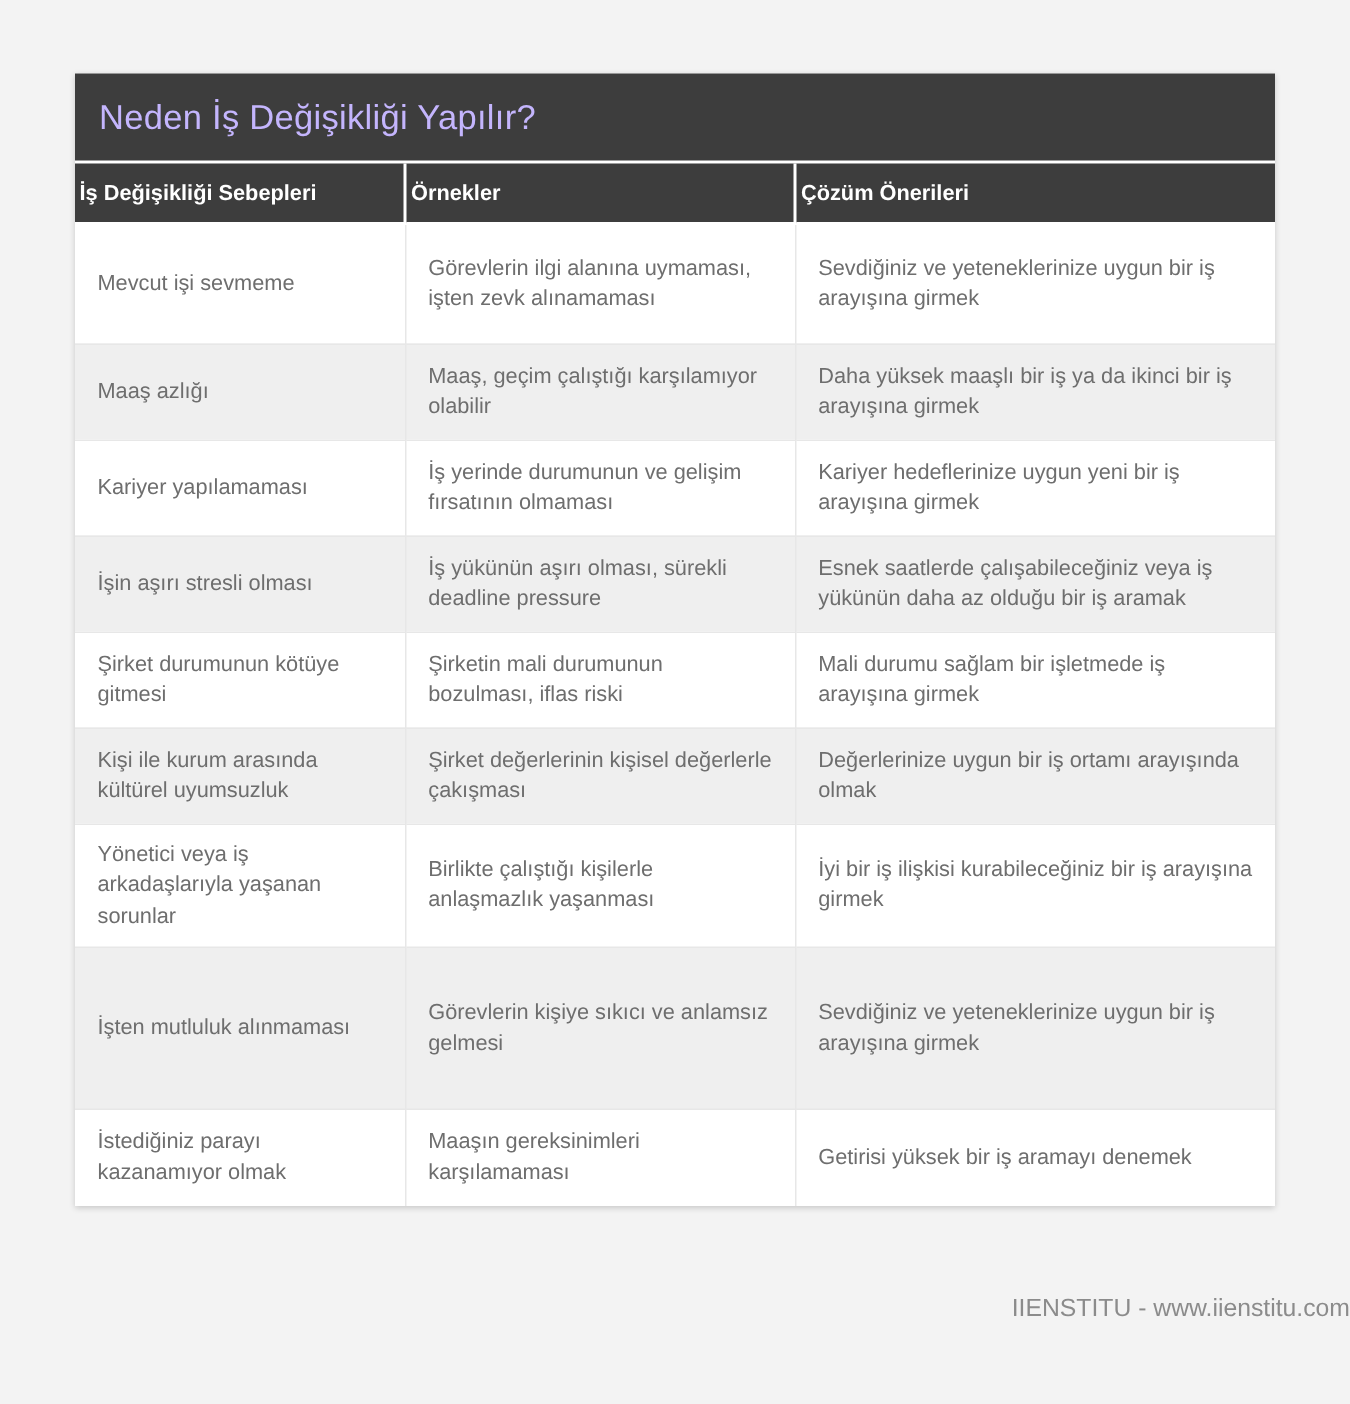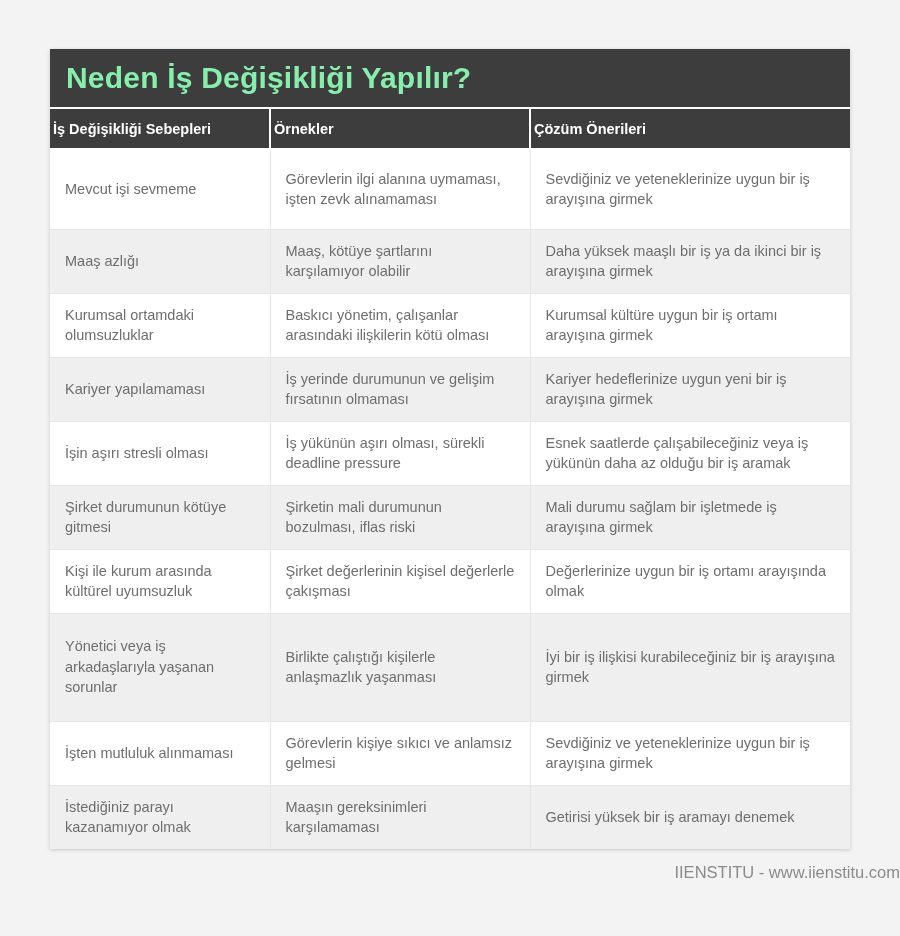--- a/index.html
+++ b/index.html
@@ -17,25 +17,25 @@
   .card {
     position: absolute;
     left: 50px;
     top: 49px;
     width: 800px;
     background: #ffffff;
     box-shadow: 0 1px 4px rgba(0,0,0,0.18);
   }
   .card-title {
     background: #3d3d3d;
-    color: #86efac;
+    color: #c4b5fd;
     height: 58px;
     line-height: 58px;
-    font-size: 30px;
-    font-weight: bold;
+    font-size: 23px;
+    font-weight: normal;
     padding: 0 16px;
     margin-bottom: 2px;
     letter-spacing: 0.2px;
     white-space: nowrap;
     overflow: hidden;
   }
   table.reasons-table {
     width: 100%;
     border-collapse: collapse;
     table-layout: fixed;
@@ -103,27 +103,22 @@
       </tr>
     </thead>
     <tbody>
       <tr>
         <td>Mevcut işi sevmeme</td>
         <td>Görevlerin ilgi alanına uymaması, işten zevk alınamaması</td>
         <td>Sevdiğiniz ve yeteneklerinize uygun bir iş arayışına girmek</td>
       </tr>
       <tr>
         <td>Maaş azlığı</td>
-        <td>Maaş, kötüye şartlarını karşılamıyor olabilir</td>
+        <td>Maaş, geçim çalıştığı karşılamıyor olabilir</td>
         <td>Daha yüksek maaşlı bir iş ya da ikinci bir iş arayışına girmek</td>
-      </tr>
-      <tr>
-        <td>Kurumsal ortamdaki olumsuzluklar</td>
-        <td>Baskıcı yönetim, çalışanlar arasındaki ilişkilerin kötü olması</td>
-        <td>Kurumsal kültüre uygun bir iş ortamı arayışına girmek</td>
       </tr>
       <tr>
         <td>Kariyer yapılamaması</td>
         <td>İş yerinde durumunun ve gelişim fırsatının olmaması</td>
         <td>Kariyer hedeflerinize uygun yeni bir iş arayışına girmek</td>
       </tr>
       <tr>
         <td>İşin aşırı stresli olması</td>
         <td>İş yükünün aşırı olması, sürekli deadline pressure</td>
         <td>Esnek saatlerde çalışabileceğiniz veya iş yükünün daha az olduğu bir iş aramak</td>

